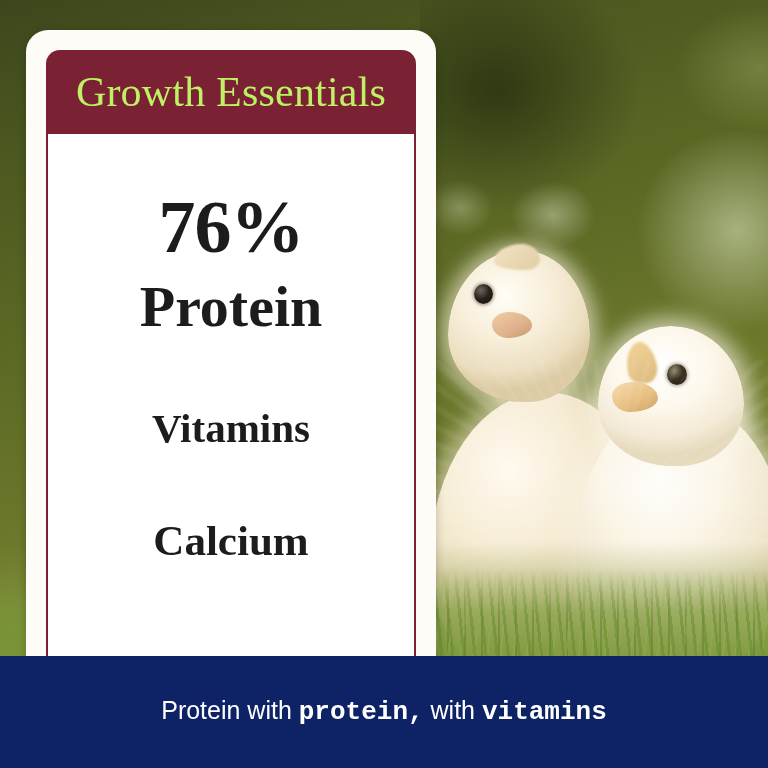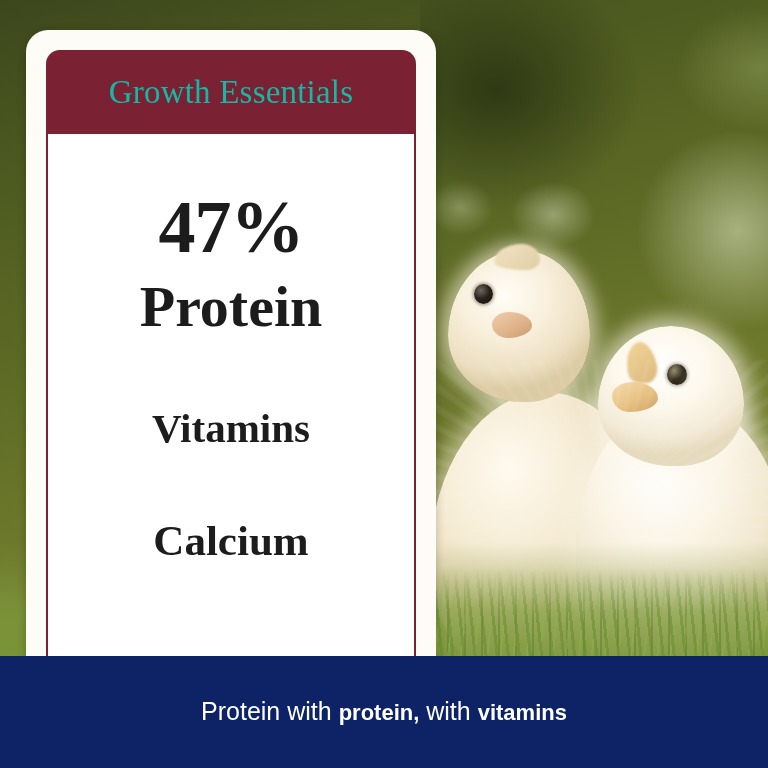--- a/index.html
+++ b/index.html
@@ -156,22 +156,22 @@
     position: absolute;
     left: 20px; top: 20px; right: 20px; height: 84px;
     background: #7a2133;
     border-radius: 14px 14px 0 0;
     display: flex;
     align-items: center;
     justify-content: center;
   }
   .card-header-title {
     font-family: "Liberation Serif", "DejaVu Serif", serif;
-    font-size: 33px;
-    color: #14b8a6;
+    font-size: 42px;
+    color: #bef264;
     letter-spacing: 0.2px;
   }
   .card-body {
     position: absolute;
     left: 20px; top: 104px; right: 20px; bottom: 0;
     border-left: 2px solid #7a2133;
     border-right: 2px solid #7a2133;
     background: #ffffff;
     display: flex;
     flex-direction: column;
@@ -233,23 +233,23 @@
     justify-content: center;
   }
   .banner-line {
     color: #ffffff;
     font-family: "Liberation Sans", sans-serif;
     font-size: 25px;
     line-height: 1.33;
     white-space: nowrap;
   }
   .banner-line b {
-    font-family: Liberation Sans, sans-serif;
-    font-weight: bold;
-    font-size: 22px;
+    font-family: Liberation Mono, monospace;
+    font-weight: bold;
+    font-size: 26px;
   }
 </style>
 </head>
 <body>
 
 <div id="stage">
 
   <div class="photo"></div>
   <div class="photo-dark"></div>
 
@@ -270,21 +270,21 @@
   <div class="grass-blades"></div>
 
   <div class="card">
 
     <div class="card-header">
       <div class="card-header-title">Growth Essentials</div>
     </div>
 
     <div class="card-body">
       <div class="facts">
-        <div class="fact-big">47%</div>
+        <div class="fact-big">76%</div>
         <div class="fact-sub-light">Protein</div>
         <div class="fact-head">Vitamins</div>
         <div class="fact-head2">Calcium</div>
       </div>
     </div>
 
   </div>
 
   <div class="banner">
     <div class="banner-line">

